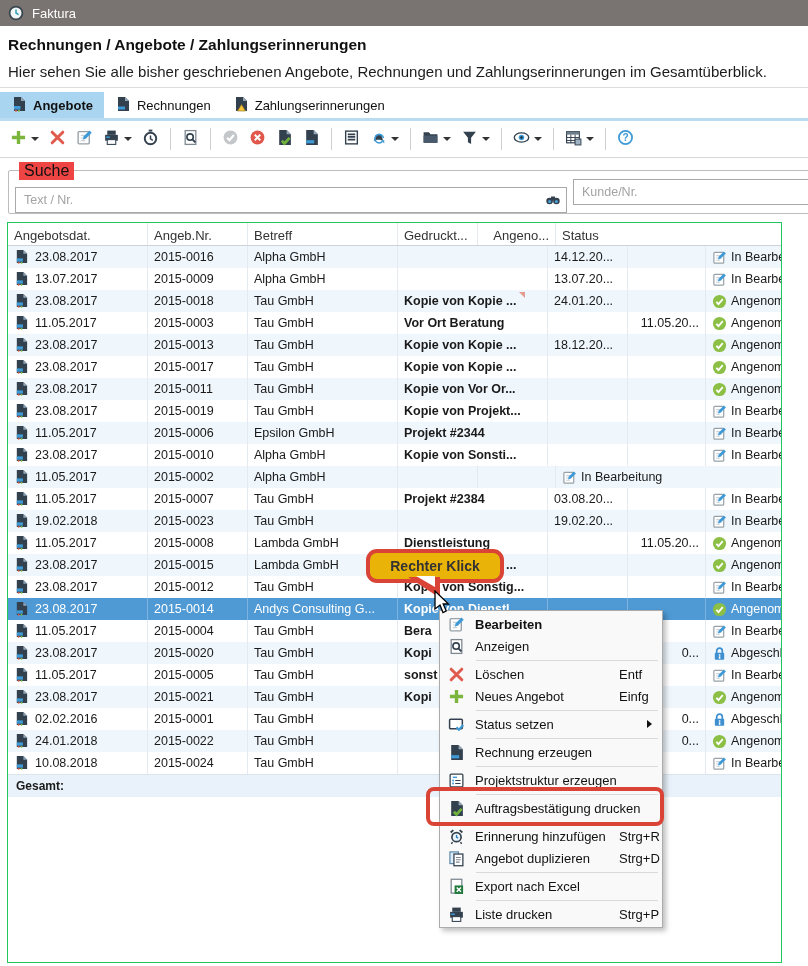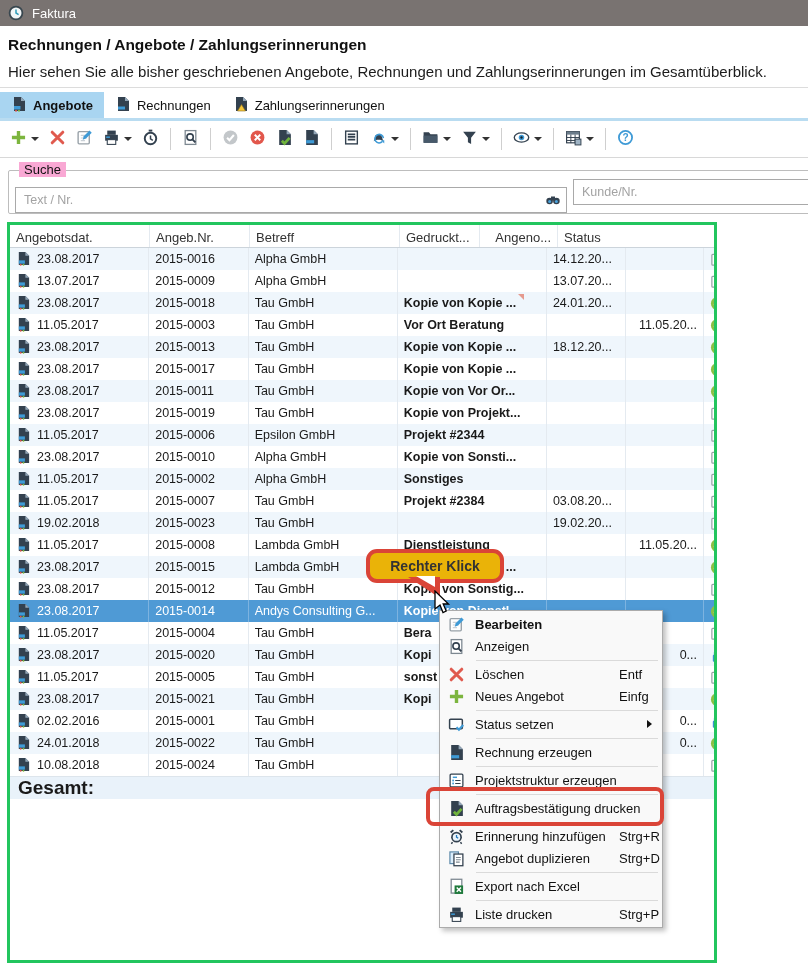--- a/index.html
+++ b/index.html
@@ -27,50 +27,50 @@
   
   #toolbar{position:absolute;left:0;top:121px;width:808px;height:37px;box-sizing:border-box;
            border-bottom:1px solid #d8d8d8;display:flex;align-items:center;padding:0 6px;gap:2px;}
   .tbtn{display:flex;align-items:center;padding:3px 4px;gap:4px;}
   .tbtn svg{width:17px;height:17px;}
   .dd{width:0;height:0;border-left:4px solid transparent;border-right:4px solid transparent;border-top:4px solid #333;}
   .tsep{width:1px;height:22px;background:#cfcfcf;margin:0 5px;flex:0 0 auto;}
 
   
   #search-box{position:absolute;left:8px;top:170px;width:812px;height:42px;border:1px solid #bdbdbd;border-radius:2px;}
-  #search-label{position:absolute;left:10px;top:-9px;background:#f9a8d4;padding:0 5px;font-size:13px;color:#111;}
+  #search-label{position:absolute;left:10px;top:-9px;background:#ef4444;padding:0 5px;font-size:16px;color:#111;}
   .inputwrap{position:absolute;left:6px;top:0;width:552px;height:26px;margin-top:16px;}
   .inputwrap input{width:100%;height:100%;box-sizing:border-box;border:1px solid #a9a9a9;padding:0 28px 0 8px;
                    font-family:inherit;font-size:12.5px;color:#333;}
   .inputwrap svg{position:absolute;right:6px;top:5px;width:16px;height:16px;}
   #customer-input{position:absolute;left:564px;top:8px;width:250px;height:26px;box-sizing:border-box;
                   border:1px solid #a9a9a9;padding:0 8px;font-family:inherit;font-size:12.5px;color:#333;}
   input::placeholder{color:#a3a3a3;}
 
   
-  #grid{position:absolute;left:7px;top:222px;width:710px;height:741px;box-sizing:border-box;
-        border:3px solid #22c55e;background:#fff;font-size:12.5px;overflow:hidden;}
+  #grid{position:absolute;left:7px;top:222px;width:775px;height:741px;box-sizing:border-box;
+        border:1px solid #22c55e;background:#fff;font-size:12.5px;overflow:hidden;}
   .ghead{display:flex;height:22px;border-bottom:1px solid #ccd4db;color:#333;font-size:13px;background:#fff;}
   .ghead .cell{align-items:flex-end;padding-bottom:2px;}
   .row{display:flex;height:22px;}
   .row.alt{background:var(--rowalt,#eff6fc);}
   .row.selected{background:var(--selblue,#4f9ad5);color:#fff;}
   .row.selected .cell{border-right-color:#7db3e0;}
   .cell{height:100%;display:flex;align-items:center;overflow:hidden;white-space:nowrap;
         border-right:1px solid #e4eaf0;padding:0 4px 0 6px;box-sizing:border-box;}
   .c0{width:140px;} .c1{width:100px;} .c2{width:150px;}
   .c3{width:150px;font-weight:bold;}
   .c4{width:80px;} .c5{width:78px;justify-content:flex-end;padding-right:6px;}
   .c6{flex:1;border-right:none;}
   .rowicn{width:15px;height:16px;margin-right:6px;flex:0 0 auto;}
   .sticn{width:15px;height:15px;margin-right:4px;flex:0 0 auto;}
   .note-marker{width:0;height:0;border-top:6px solid #e59a8e;border-left:6px solid transparent;
                margin-left:2px;align-self:flex-start;margin-top:2px;}
   #gfoot{display:flex;height:22px;background:#e9f2fa;font-weight:bold;border-top:1px solid #dde5ec;
-         align-items:center;padding-left:8px;font-size:19px;}
+         align-items:center;padding-left:8px;font-size:12px;}
 
   
   #ctxmenu{position:absolute;left:439px;top:610px;width:224px;box-sizing:border-box;background:#f9f9f9;
            border:1px solid #ababab;box-shadow:3px 3px 5px rgba(0,0,0,.25);padding:2px 0;z-index:30;}
   .mi{position:relative;display:flex;align-items:center;height:22px;padding:0 6px 0 8px;font-size:13px;color:#111;}
   .mi .micn{width:17px;height:17px;margin-right:10px;flex:0 0 auto;}
   .mi.bold .mlabel{font-weight:bold;}
   .mi .msc{position:absolute;left:179px;}
   .mi .marr{position:absolute;right:10px;width:0;height:0;border-top:4px solid transparent;
             border-bottom:4px solid transparent;border-left:5px solid #111;}
@@ -561,23 +561,20 @@
                 <path d="M3 1h7l4 4v10H3z" fill="#33414f"></path>
                 <path d="M10 1l4 4h-4z" fill="#93a7b8"></path>
                 <rect x="3" y="10" width="6.5" height="3.5" fill="#3e9ad6"></rect>
                 <circle cx="5" cy="14.7" r="1" fill="#d85548"></circle>
                 <circle cx="8" cy="14.7" r="1" fill="#7cb53e"></circle>
               </svg></span>
             <span>11.05.2017</span>
           </div>
           <div class="cell c1">2015-0002</div>
           <div class="cell c2">Alpha GmbH</div>
-          <div class="cell c3">
-            <span>Sonstiges</span>
-          </div>
           <div class="cell c4"></div>
           <div class="cell c5"></div>
           <div class="cell c6">
             <span class="sticn"><svg viewBox="0 0 16 16">
                 <rect x="2" y="2.5" width="10.5" height="11.5" rx="1" fill="#fff" stroke="#98a1a8" stroke-width="1.3"></rect>
                 <path d="M4.5 6h5.5M4.5 8.5h5.5M4.5 11h4" stroke="#c9d0d6" stroke-width="1.1"></path>
                 <path d="M14.8 3.6l-2.1-2.1-5.4 5.4-1 3.1 3.1-1z" fill="#3e9ad6"></path>
               </svg></span>
             <span>In Bearbeitung</span>
           </div>

